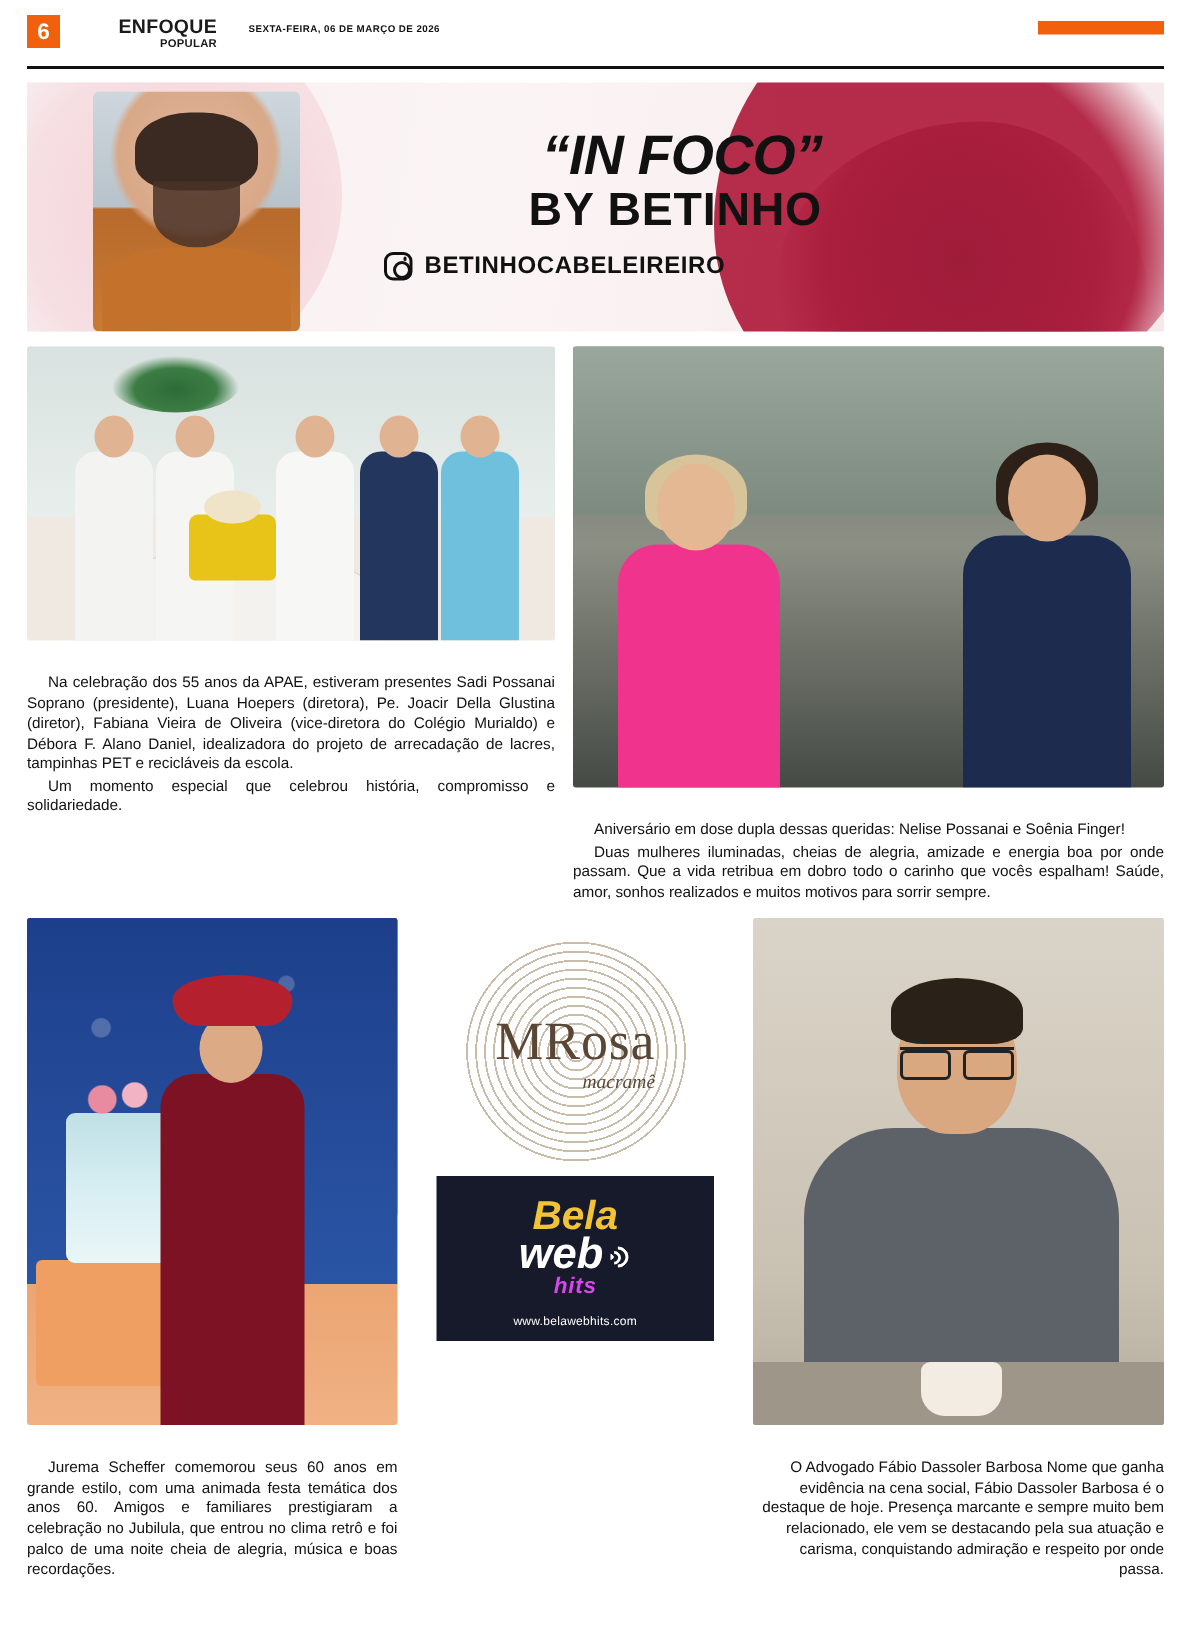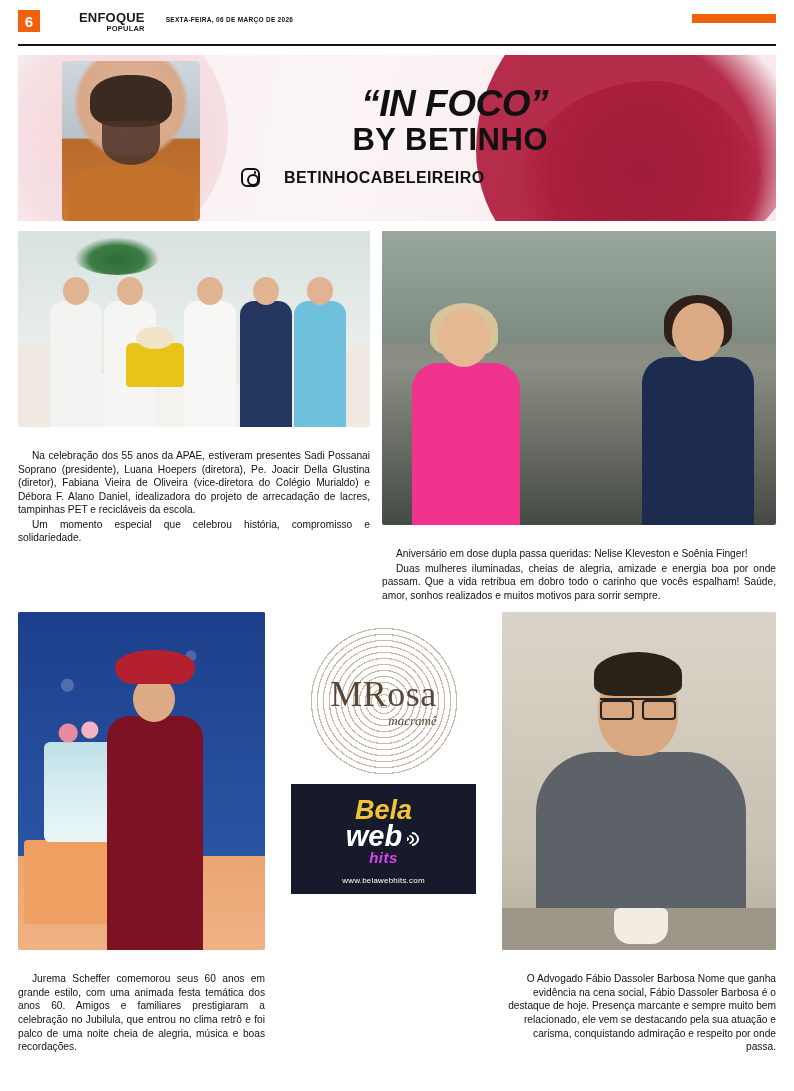--- a/index.html
+++ b/index.html
@@ -163,24 +163,24 @@
   }
   .banner .logo-line2 {
     font-size: 31px;
     font-weight: bold;
     line-height: 1.05;
     letter-spacing: .5px;
     margin-top: 2px;
   }
   .banner .handle {
     position: absolute;
-    left: 223px; top: 113px;
+    left: 238px; top: 113px;
     display: flex;
     align-items: center;
-    gap: 24px;
+    gap: 8px;
     font-size: 16px;
     font-weight: bold;
     letter-spacing: .4px;
     color: #111;
   }
   .ig-icon {
     width: 19px; height: 19px;
     border: 2.2px solid #111;
     border-radius: 6px;
     position: relative;
@@ -592,21 +592,21 @@
             <div class="hair"></div>
             <div class="head"></div>
         </div>
         <div class="lady-b">
           <div class="body"></div>
             <div class="hair"></div>
             <div class="head"></div>
         </div>
       </div>
       <div class="caption">
-        <p>Aniversário em dose dupla passa queridas: Nelise Kleveston e Soênia Finger!</p>
+        <p>Aniversário em dose dupla dessas queridas: Nelise Possanai e Soênia Finger!</p>
         <p>Duas mulheres iluminadas, cheias de alegria, amizade e energia boa por onde passam. Que a vida retribua em dobro todo o carinho que vocês espalham! Saúde, amor, sonhos realizados e muitos motivos para sorrir sempre.</p>
       </div>
     </div>
   </div>
 
   <div class="row2">
 
     <div>
       <div class="photo ph-jurema">
         <div class="backdrop"></div>

